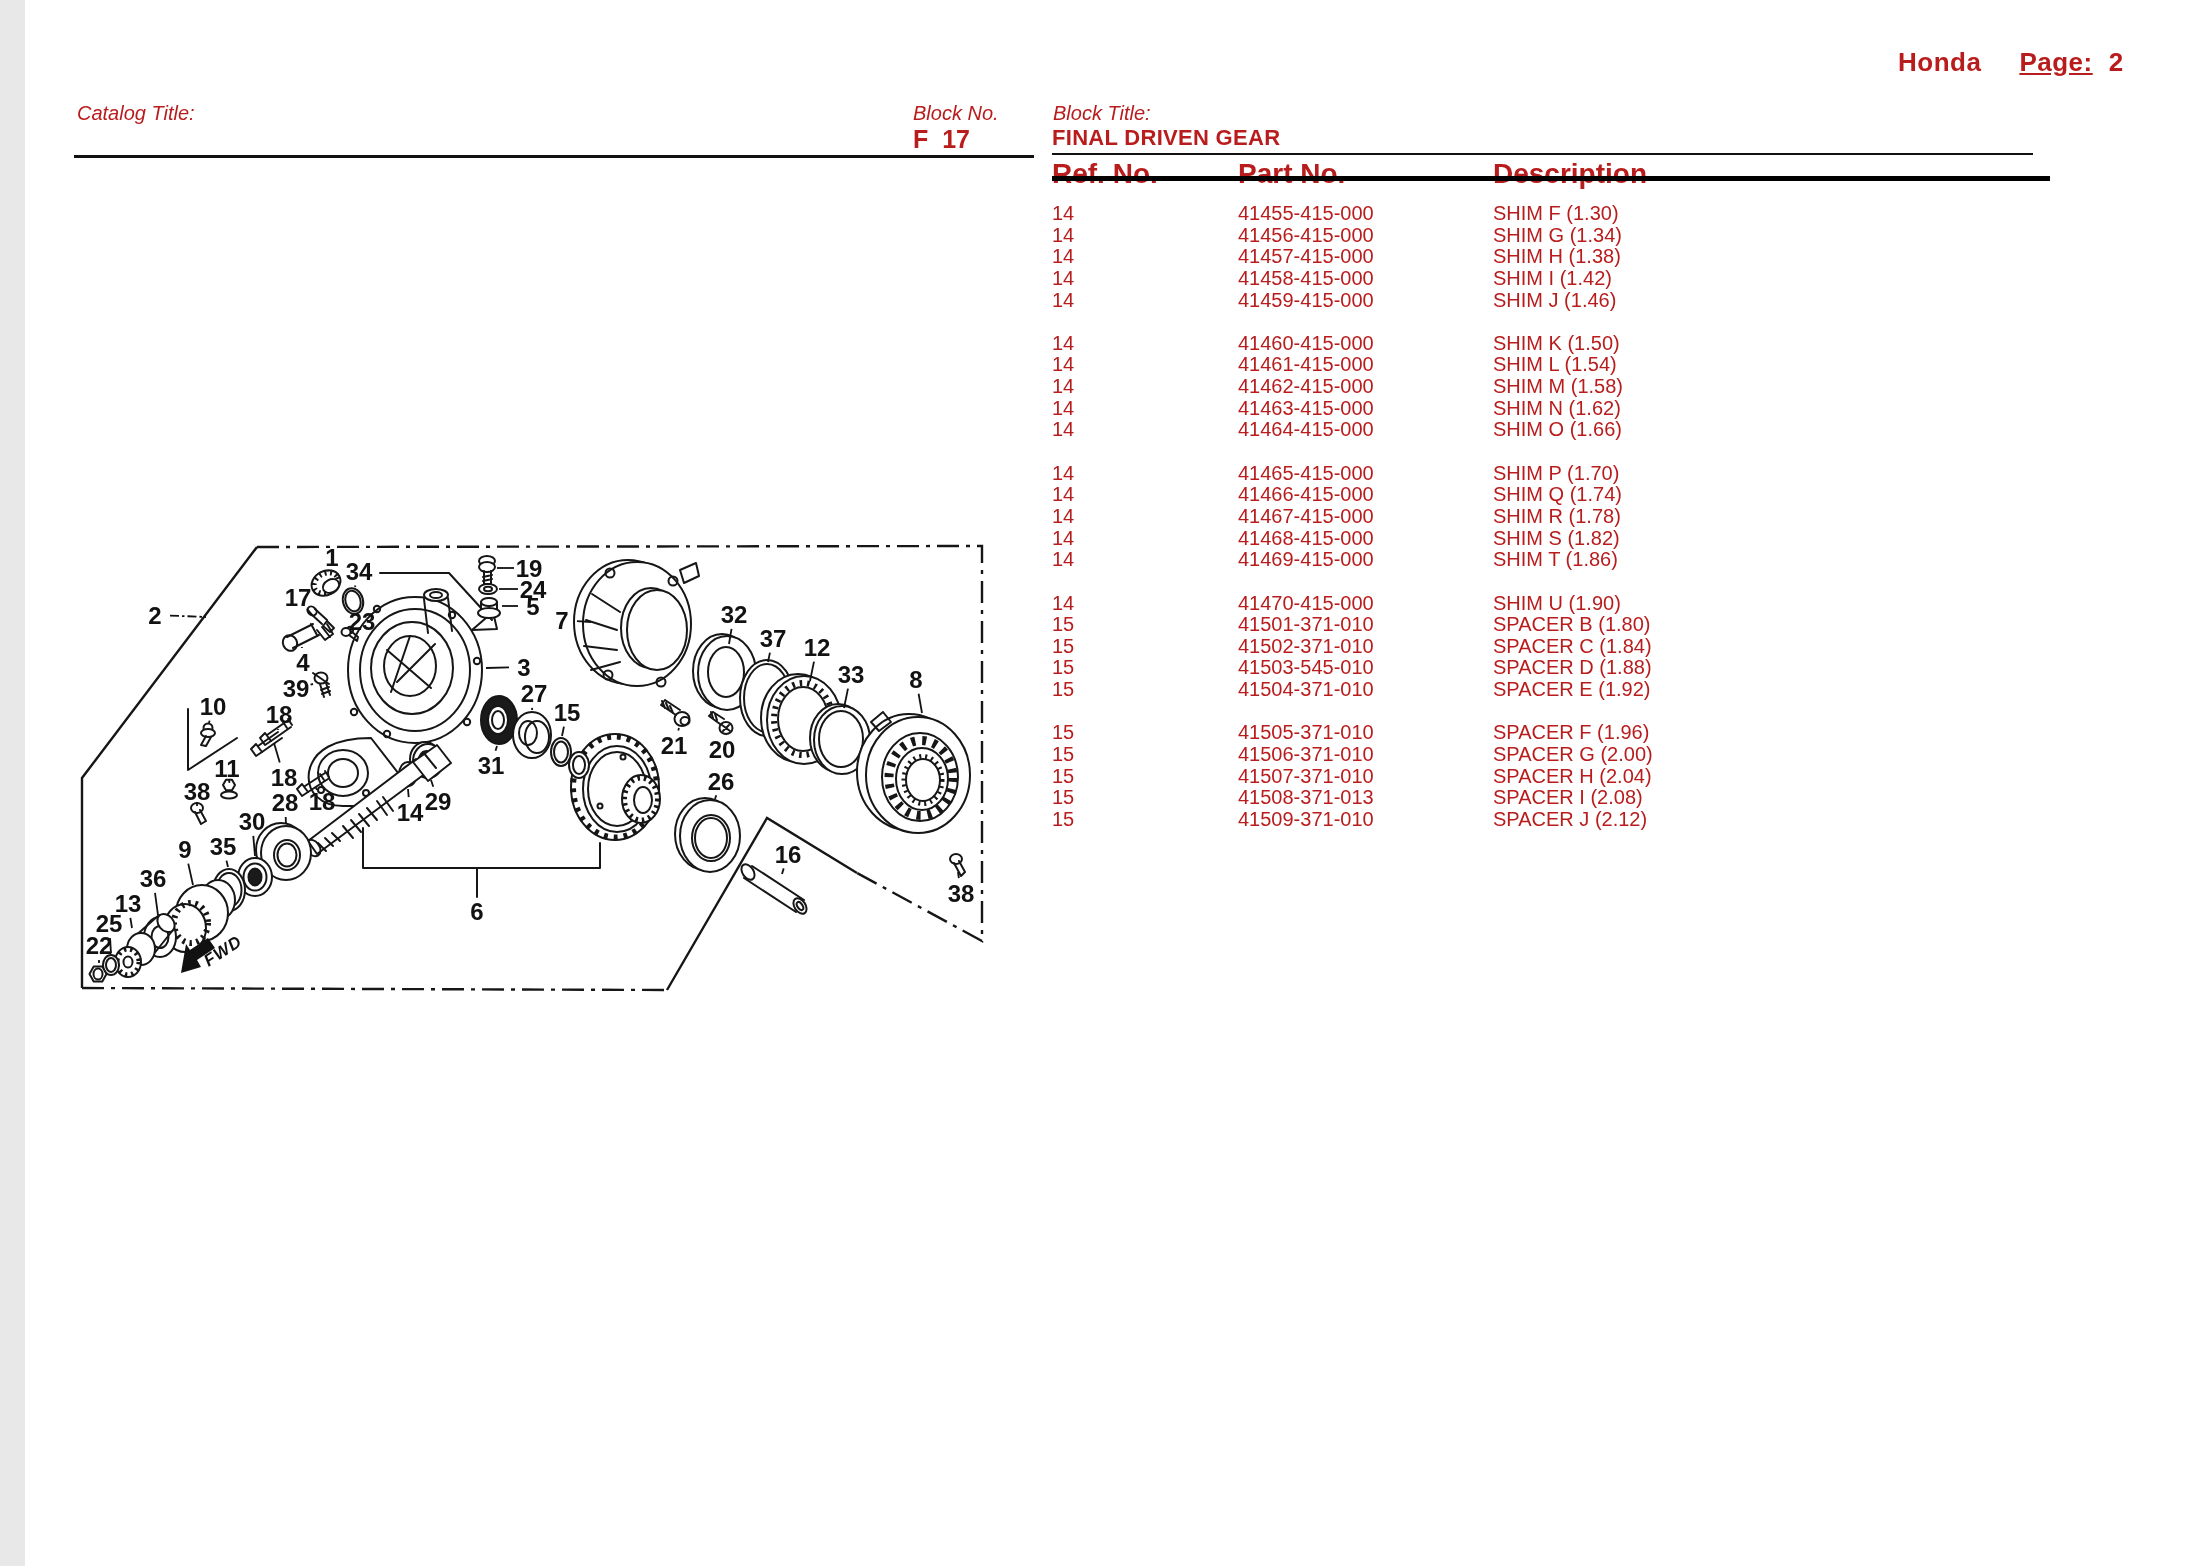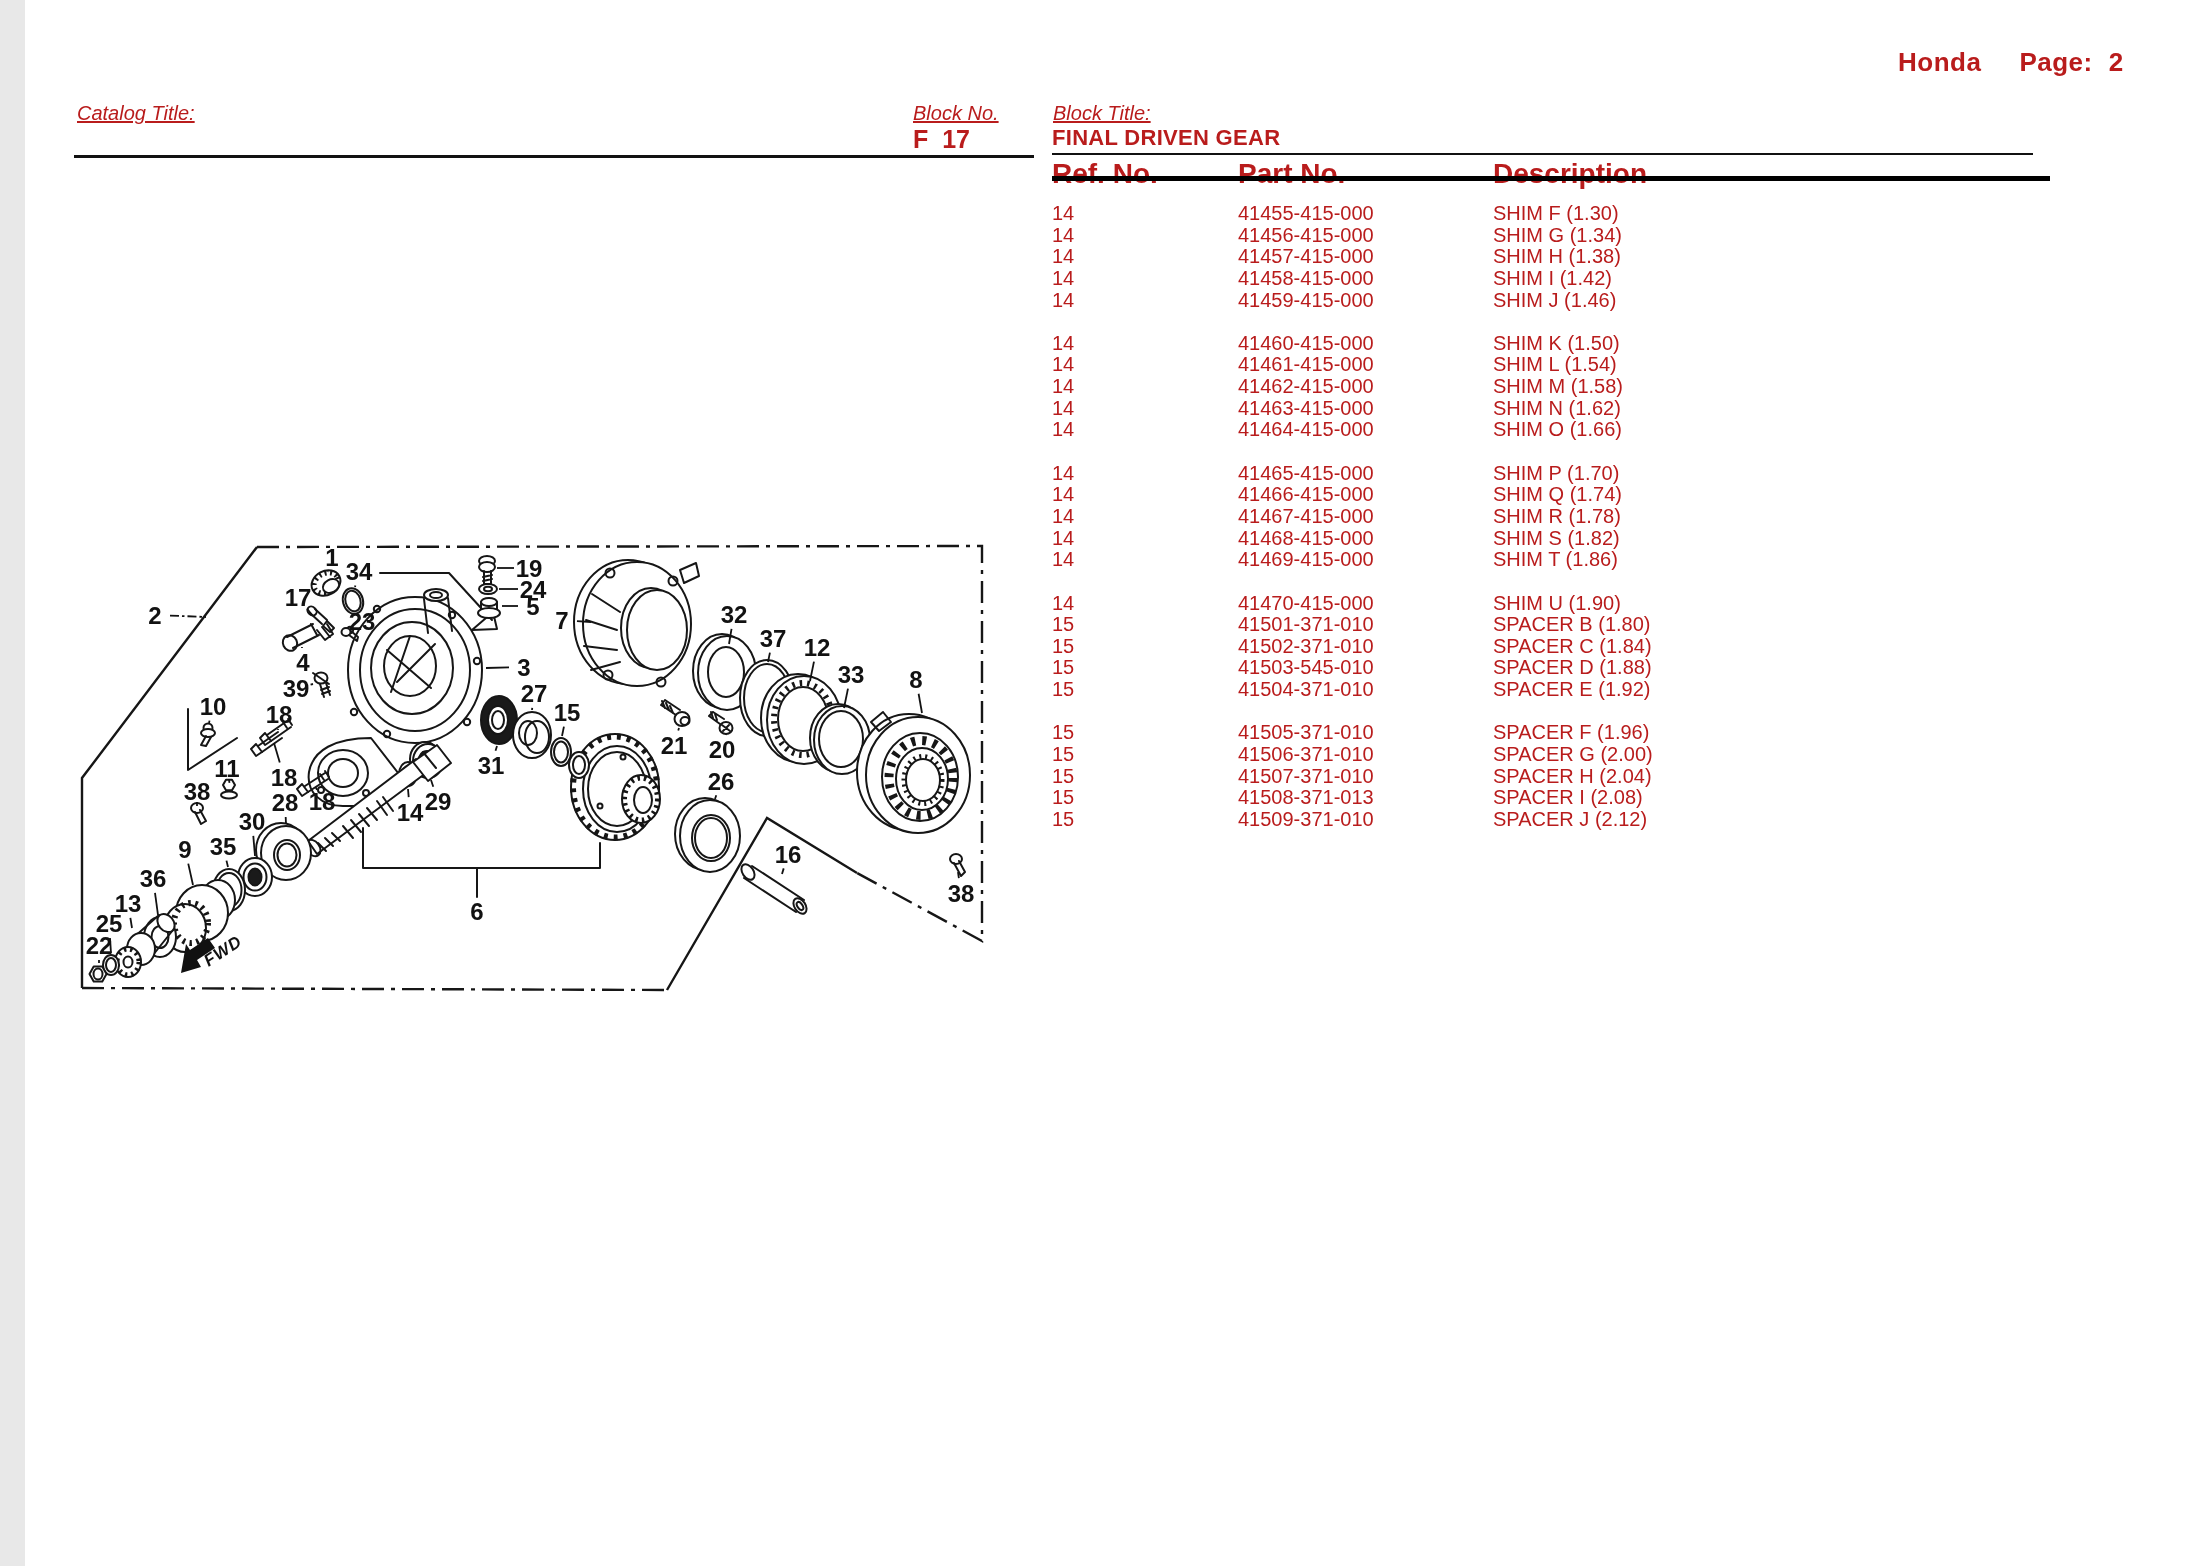--- a/index.html
+++ b/index.html
@@ -5,25 +5,25 @@
   html,body { margin:0; padding:0; background:#e8e8e8; }
   .sheet {
     position:relative; width:2200px; height:1566px; background:#ffffff;
     font-family:"Liberation Sans", sans-serif; color:#b91c1c; overflow:hidden;margin-left:25px;
   }
   .abs { position:absolute; }
 
   
   .page-head { left:1873px; top:47px; display:flex; align-items:baseline;
     font-weight:700; font-size:26px; letter-spacing:0.5px; }
-  .page-head .plabel { margin-left:38px; }
+  .page-head .plabel { margin-left:38px;text-decoration:underline; }
   .page-head .pnum   { margin-left:16px; }
 
   
-  .it-label  { font-style:italic; font-size:20px;text-decoration:underline; }
+  .it-label  { font-style:italic; font-size:20px; }
   .cat-label { left:52px;  top:102px; }
   .cat-title { left:50px;  top:125px; font-weight:700; font-size:27px; letter-spacing:0.2px; }
   .bn-label  { left:888px; top:102px; }
   .bn-value  { left:888px; top:125px; font-weight:700; font-size:25px; white-space:pre; }
   .bt-label  { left:1028px; top:102px; }
   .bt-value  { left:1027px; top:125px; font-weight:700; font-size:22px; letter-spacing:0.3px; }
 
   .rule-left  { left:49px;   top:155px; width:960px;  height:2.5px; background:#111; }
   .rule-thin  { left:1027px; top:153px; width:981px;  height:2px;   background:#111; }
   .rule-thick { left:1027px; top:176px; width:998px;  height:5px;   background:#000; }

